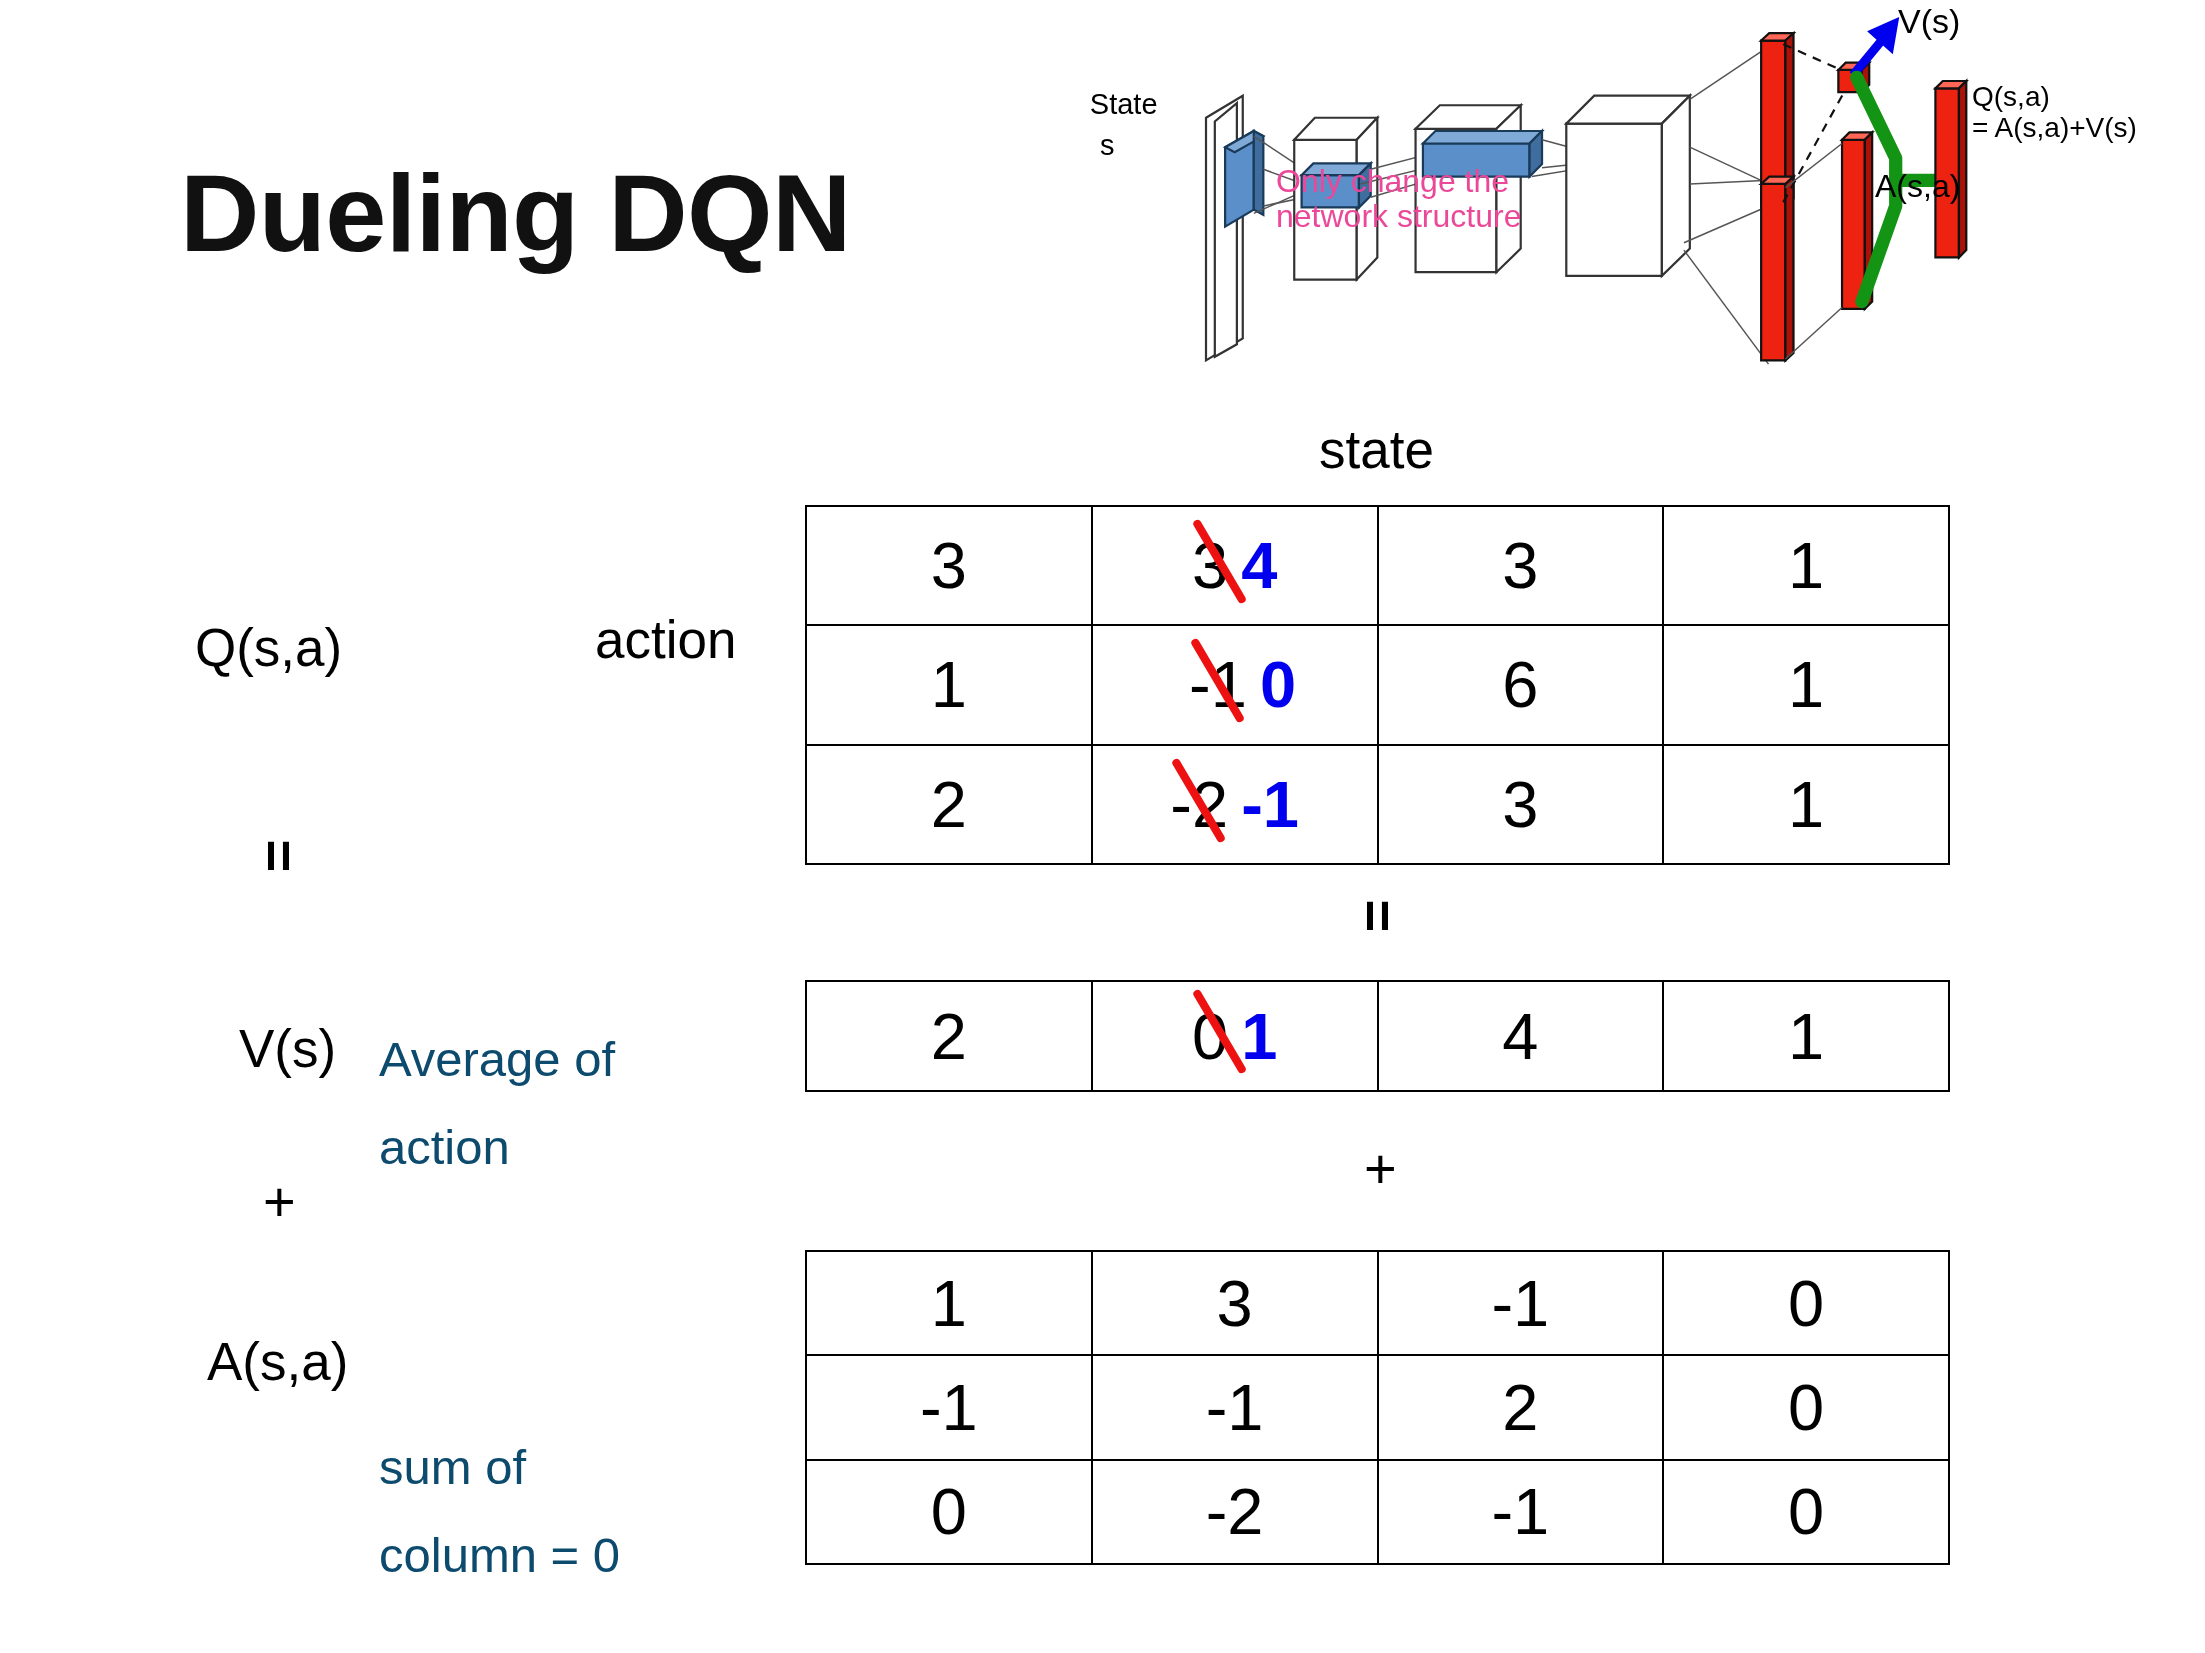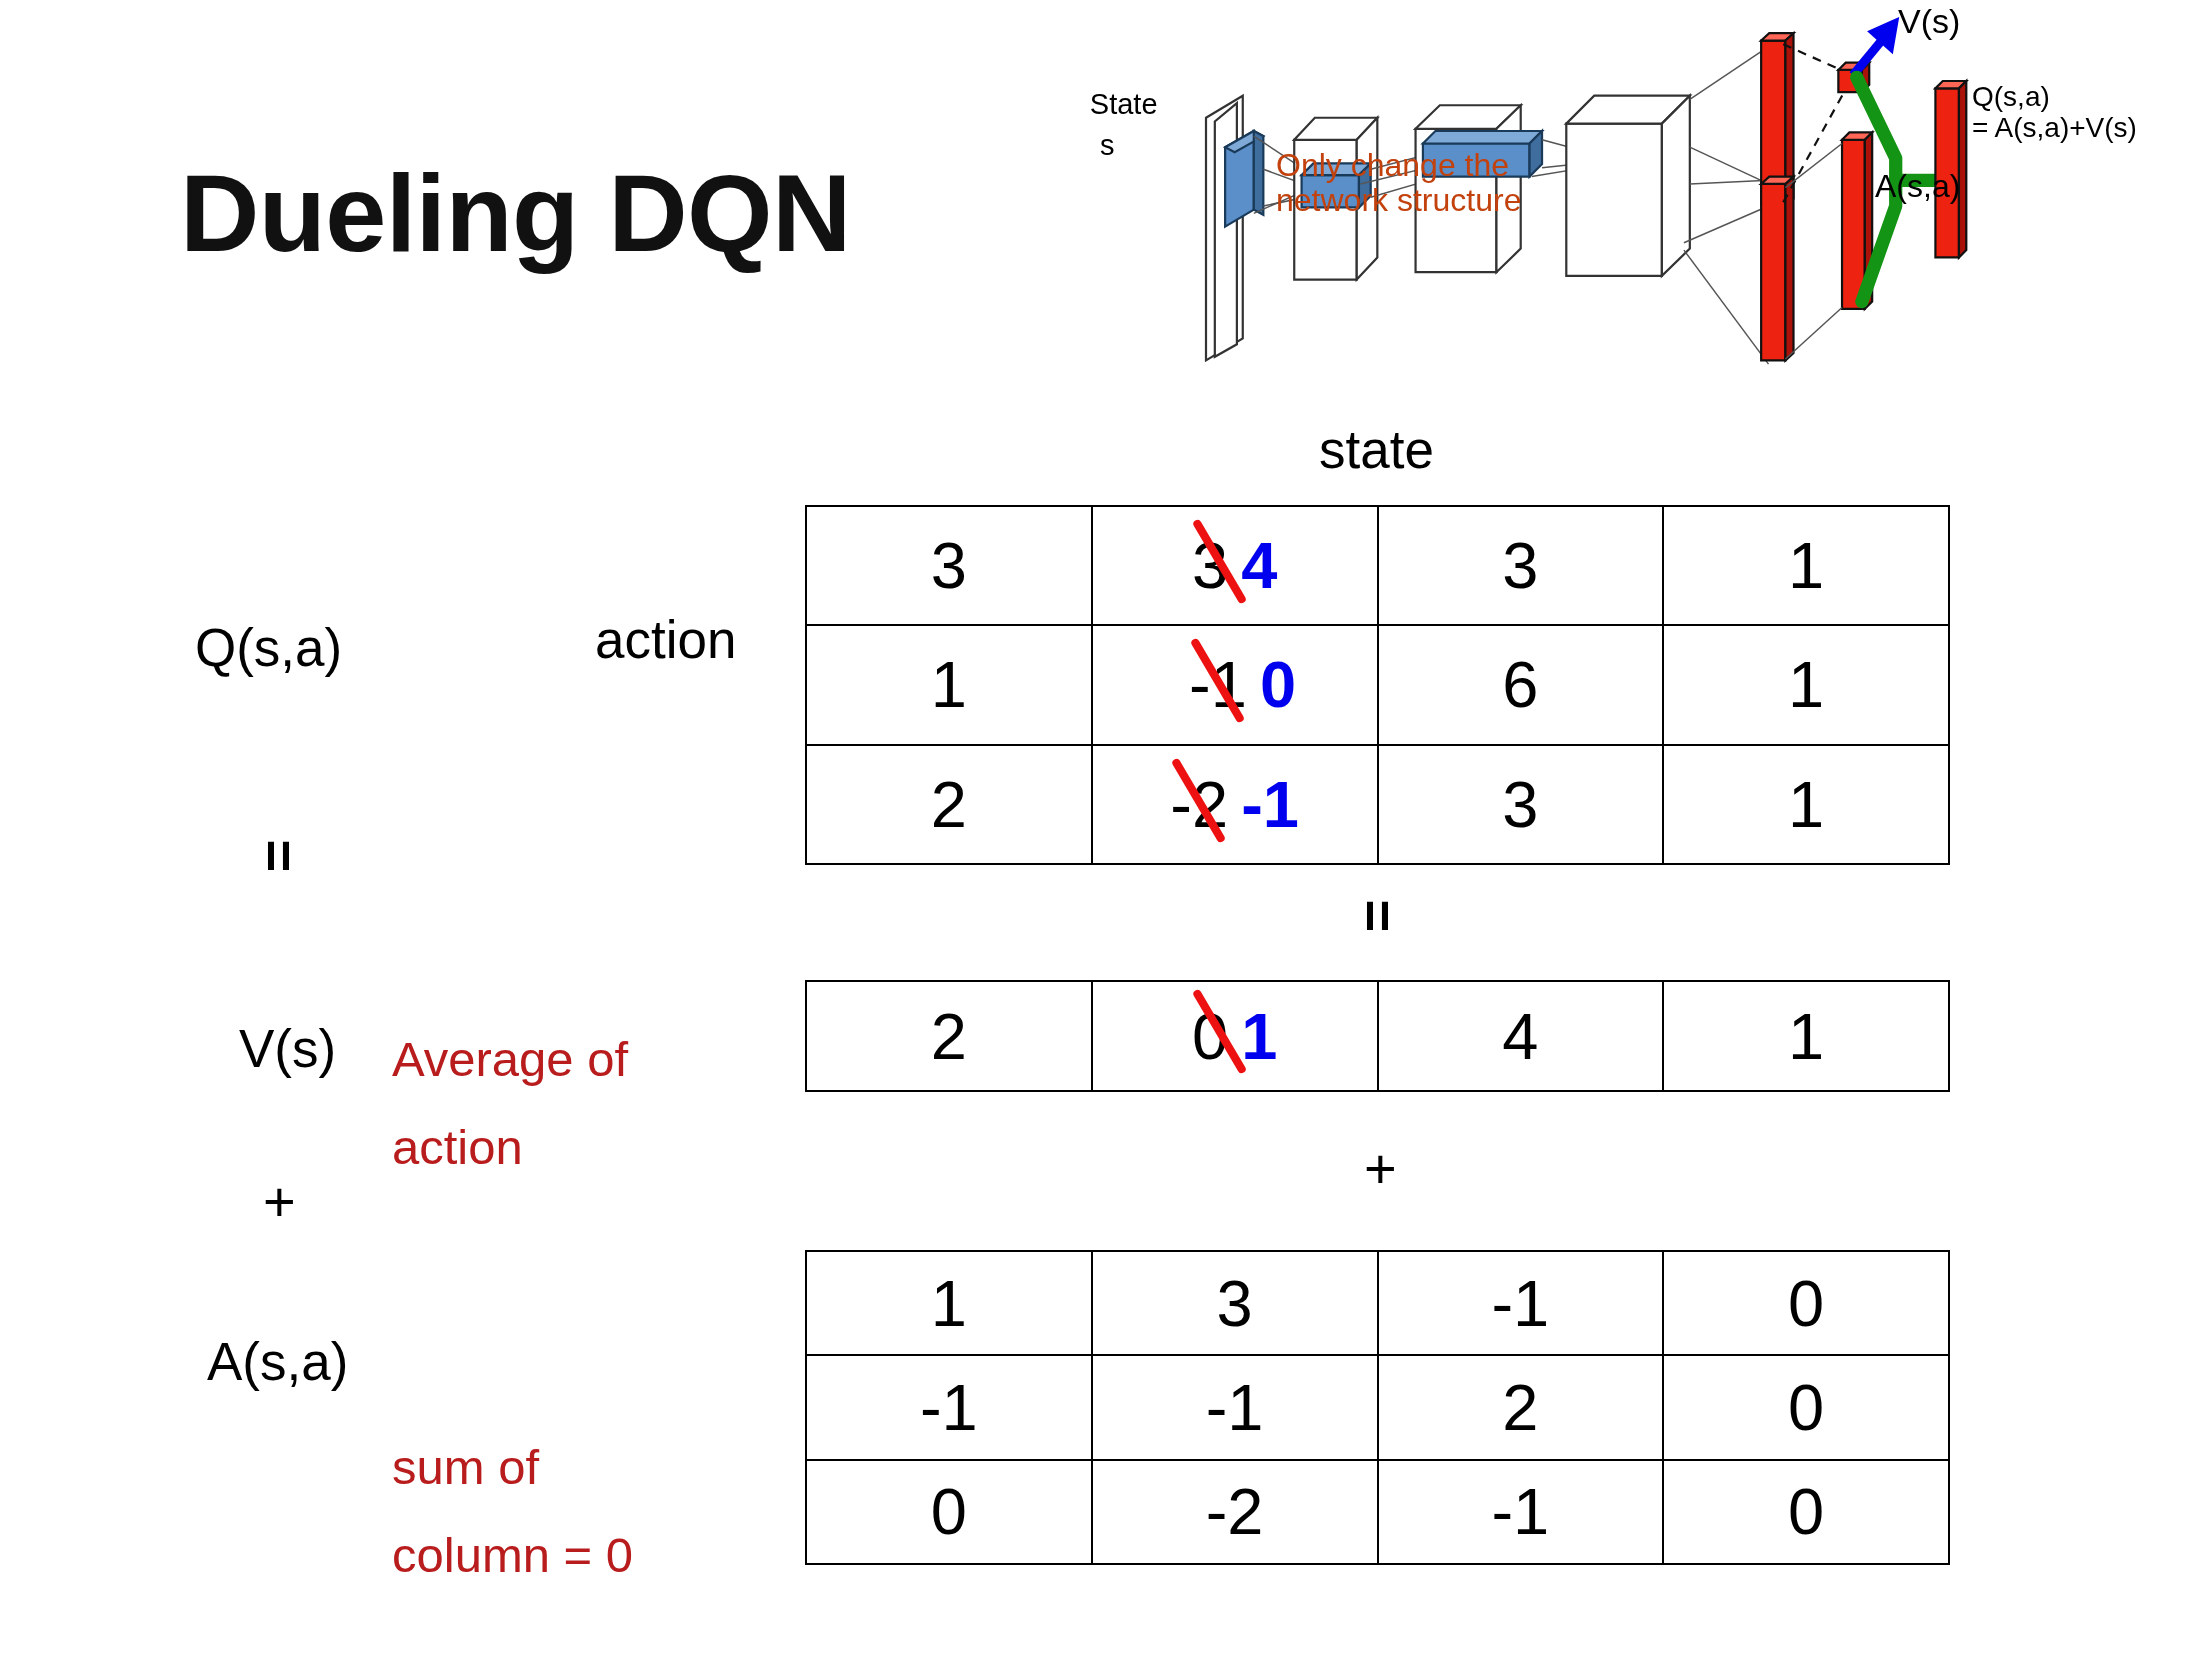--- a/index.html
+++ b/index.html
@@ -9,26 +9,26 @@
   .abs{position:absolute;}
 
   
   #slide-title{left:180px;top:158px;font-size:110px;line-height:1;
                font-weight:700;letter-spacing:-0.7px;color:#111;}
 
   
   #net-diagram{left:1081px;top:0px;width:1125px;height:412px;}
 
   .dg-text{position:absolute;font-size:29px;color:#000;white-space:nowrap;}
-  .dg-text.blue{color:#c2410c;font-size:32px;}
+  .dg-text.blue{color:#ec4899;font-size:32px;margin-top:16px;}
   .dg-text.small{font-size:28px;}
 
   
   .lbl{position:absolute;font-size:53px;color:#000;white-space:nowrap;font-weight:300;}
-  .lbl.blue{color:#b91c1c;font-size:49px;line-height:1.25;margin-left:13px;}
+  .lbl.blue{color:#0c4a6e;font-size:49px;line-height:1.25;}
   .op{position:absolute;font-size:56px;color:#000;font-weight:400;}
   .op.eq{transform:rotate(90deg);transform-origin:center center;font-weight:600;letter-spacing:-2.9px;}
 
   
   .grid{position:absolute;border-collapse:collapse;table-layout:fixed;}
   .grid td{border:2.2px solid #000;text-align:center;vertical-align:middle;
            font-size:65px;font-weight:300;color:#000;position:relative;padding:0;}
   .cellwrap{display:inline-block;position:relative;}
   .old{position:relative;display:inline-block;}
   .strike{position:absolute;left:-4.4px;top:-10.3px;width:68px;height:87px;pointer-events:none;}

